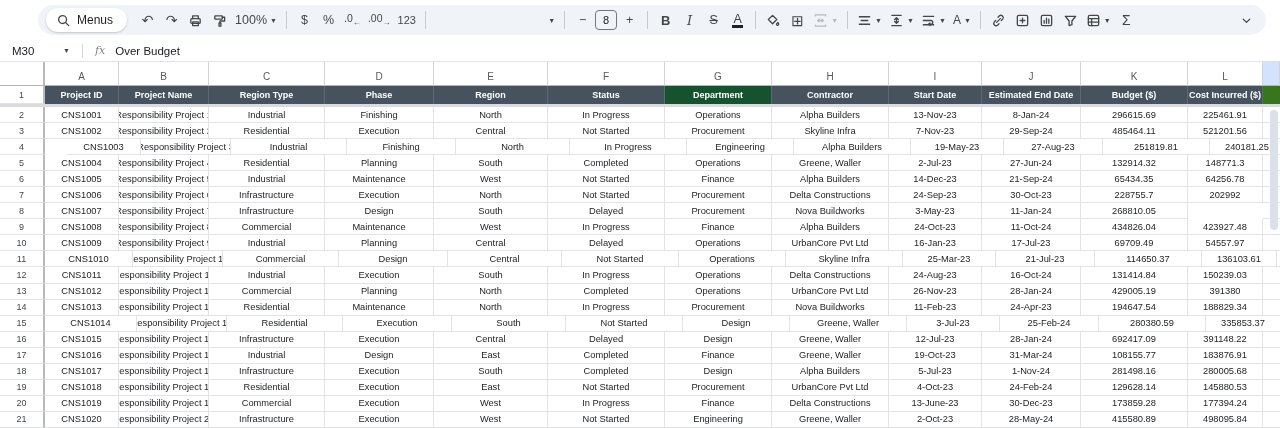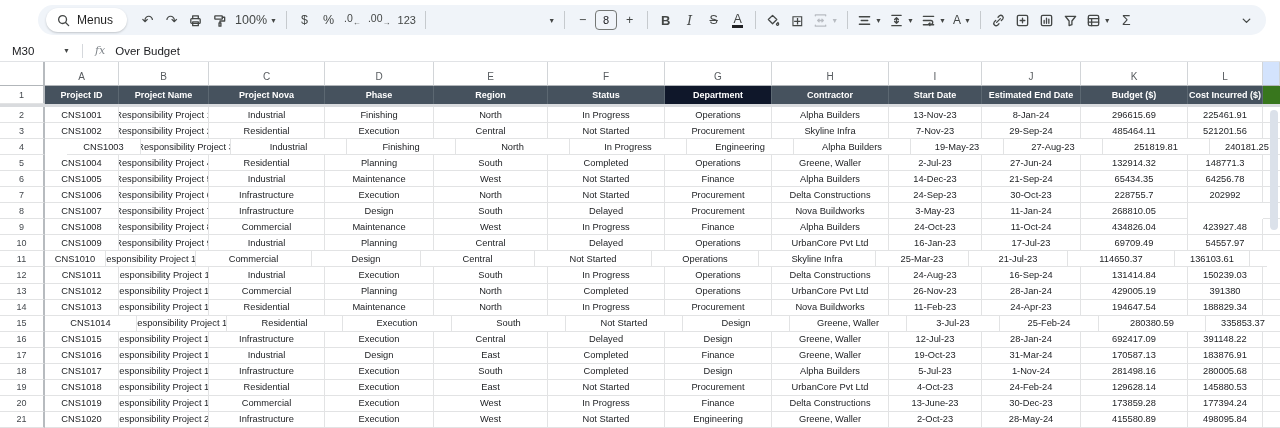--- a/index.html
+++ b/index.html
@@ -265,25 +265,25 @@
       <div class="cell" style="width: 93px; flex: 0 0 auto;">I</div>
       <div class="cell" style="width: 99px; flex: 0 0 auto;">J</div>
       <div class="cell" style="width: 107px; flex: 0 0 auto;">K</div>
       <div class="cell" style="width: 75px; flex: 0 0 auto;">L</div>
       <div class="cell sel-col" style="width: 17px; flex: 0 0 auto; background: rgb(211, 227, 253);"></div>
     </div>
   <div class="g-row header-row" id="header-row">
       <div class="gutter" style="width: 45px; flex: 0 0 auto;">1</div>
       <div class="cell" style="width: 74px; flex: 0 0 auto; background: rgb(70, 82, 94); color: rgb(255, 255, 255);">Project ID</div>
       <div class="cell" style="width: 90px; flex: 0 0 auto; background: rgb(70, 82, 94); color: rgb(255, 255, 255);">Project Name</div>
-      <div class="cell" style="width: 116px; flex: 0 0 auto; background: rgb(70, 82, 94); color: rgb(255, 255, 255);">Project Nova</div>
+      <div class="cell" style="width: 116px; flex: 0 0 auto; background: rgb(70, 82, 94); color: rgb(255, 255, 255);">Region Type</div>
       <div class="cell" style="width: 109px; flex: 0 0 auto; background: rgb(70, 82, 94); color: rgb(255, 255, 255);">Phase</div>
       <div class="cell" style="width: 114px; flex: 0 0 auto; background: rgb(70, 82, 94); color: rgb(255, 255, 255);">Region</div>
       <div class="cell" style="width: 117px; flex: 0 0 auto; background: rgb(70, 82, 94); color: rgb(255, 255, 255);">Status</div>
-      <div class="cell" style="width: 107px; flex: 0 0 auto; background: #0f172a; color: rgb(255, 255, 255);">Department</div>
+      <div class="cell" style="width: 107px; flex: 0 0 auto; background: #14532d; color: rgb(255, 255, 255);">Department</div>
       <div class="cell" style="width: 117px; flex: 0 0 auto; background: rgb(70, 82, 94); color: rgb(255, 255, 255);">Contractor</div>
       <div class="cell" style="width: 93px; flex: 0 0 auto; background: rgb(70, 82, 94); color: rgb(255, 255, 255);">Start Date</div>
       <div class="cell" style="width: 99px; flex: 0 0 auto; background: rgb(70, 82, 94); color: rgb(255, 255, 255);">Estimated End Date</div>
       <div class="cell" style="width: 107px; flex: 0 0 auto; background: rgb(70, 82, 94); color: rgb(255, 255, 255);">Budget ($)</div>
       <div class="cell" style="width: 75px; flex: 0 0 auto; background: rgb(70, 82, 94); color: rgb(255, 255, 255);">Cost Incurred ($)</div>
       <div class="cell" style="width: 17px; flex: 0 0 auto; background: rgb(56, 118, 29); border-right: none;"></div>
     </div>
   <div id="data-rows">
       <div class="g-row data-row">
         <div class="gutter" style="width: 45px; flex: 0 0 auto;">2</div>
@@ -424,21 +424,21 @@
         <div class="cell" style="width: 107px; flex: 0 0 auto;">Operations</div>
         <div class="cell" style="width: 117px; flex: 0 0 auto;">UrbanCore Pvt Ltd</div>
         <div class="cell" style="width: 93px; flex: 0 0 auto;">16-Jan-23</div>
         <div class="cell" style="width: 99px; flex: 0 0 auto;">17-Jul-23</div>
         <div class="cell" style="width: 107px; flex: 0 0 auto;">69709.49</div>
         <div class="cell" style="width: 75px; flex: 0 0 auto;">54557.97</div>
         <div class="cell" style="width: 17px; flex: 0 0 auto; border-right: none;"></div>
       </div>
       <div class="g-row data-row">
         <div class="gutter" style="width: 45px; flex: 0 0 auto;">11</div>
-        <div class="cell" style="width: 61px; flex: 0 0 auto;">CNS1010</div>
+        <div class="cell" style="width: 88px; flex: 0 0 auto;">CNS1010</div>
         <div class="cell" style="width: 90px; flex: 0 0 auto;">Responsibility Project 10</div>
         <div class="cell" style="width: 116px; flex: 0 0 auto;">Commercial</div>
         <div class="cell" style="width: 109px; flex: 0 0 auto;">Design</div>
         <div class="cell" style="width: 114px; flex: 0 0 auto;">Central</div>
         <div class="cell" style="width: 117px; flex: 0 0 auto;">Not Started</div>
         <div class="cell" style="width: 107px; flex: 0 0 auto;">Operations</div>
         <div class="cell" style="width: 117px; flex: 0 0 auto;">Skyline Infra</div>
         <div class="cell" style="width: 93px; flex: 0 0 auto;">25-Mar-23</div>
         <div class="cell" style="width: 99px; flex: 0 0 auto;">21-Jul-23</div>
         <div class="cell" style="width: 107px; flex: 0 0 auto;">114650.37</div>
@@ -449,21 +449,21 @@
         <div class="gutter" style="width: 45px; flex: 0 0 auto;">12</div>
         <div class="cell" style="width: 74px; flex: 0 0 auto;">CNS1011</div>
         <div class="cell" style="width: 90px; flex: 0 0 auto;">Responsibility Project 11</div>
         <div class="cell" style="width: 116px; flex: 0 0 auto;">Industrial</div>
         <div class="cell" style="width: 109px; flex: 0 0 auto;">Execution</div>
         <div class="cell" style="width: 114px; flex: 0 0 auto;">South</div>
         <div class="cell" style="width: 117px; flex: 0 0 auto;">In Progress</div>
         <div class="cell" style="width: 107px; flex: 0 0 auto;">Operations</div>
         <div class="cell" style="width: 117px; flex: 0 0 auto;">Delta Constructions</div>
         <div class="cell" style="width: 93px; flex: 0 0 auto;">24-Aug-23</div>
-        <div class="cell" style="width: 99px; flex: 0 0 auto;">16-Sep-24</div>
+        <div class="cell" style="width: 99px; flex: 0 0 auto;">16-Oct-24</div>
         <div class="cell" style="width: 107px; flex: 0 0 auto;">131414.84</div>
         <div class="cell" style="width: 75px; flex: 0 0 auto;">150239.03</div>
         <div class="cell" style="width: 17px; flex: 0 0 auto; border-right: none;"></div>
       </div>
       <div class="g-row data-row">
         <div class="gutter" style="width: 45px; flex: 0 0 auto;">13</div>
         <div class="cell" style="width: 74px; flex: 0 0 auto;">CNS1012</div>
         <div class="cell" style="width: 90px; flex: 0 0 auto;">Responsibility Project 12</div>
         <div class="cell" style="width: 116px; flex: 0 0 auto;">Commercial</div>
         <div class="cell" style="width: 109px; flex: 0 0 auto;">Planning</div>
@@ -530,21 +530,21 @@
         <div class="cell" style="width: 74px; flex: 0 0 auto;">CNS1016</div>
         <div class="cell" style="width: 90px; flex: 0 0 auto;">Responsibility Project 16</div>
         <div class="cell" style="width: 116px; flex: 0 0 auto;">Industrial</div>
         <div class="cell" style="width: 109px; flex: 0 0 auto;">Design</div>
         <div class="cell" style="width: 114px; flex: 0 0 auto;">East</div>
         <div class="cell" style="width: 117px; flex: 0 0 auto;">Completed</div>
         <div class="cell" style="width: 107px; flex: 0 0 auto;">Finance</div>
         <div class="cell" style="width: 117px; flex: 0 0 auto;">Greene, Waller</div>
         <div class="cell" style="width: 93px; flex: 0 0 auto;">19-Oct-23</div>
         <div class="cell" style="width: 99px; flex: 0 0 auto;">31-Mar-24</div>
-        <div class="cell" style="width: 107px; flex: 0 0 auto;">170587.13</div>
+        <div class="cell" style="width: 107px; flex: 0 0 auto;">108155.77</div>
         <div class="cell" style="width: 75px; flex: 0 0 auto;">183876.91</div>
         <div class="cell" style="width: 17px; flex: 0 0 auto; border-right: none;"></div>
       </div>
       <div class="g-row data-row">
         <div class="gutter" style="width: 45px; flex: 0 0 auto;">18</div>
         <div class="cell" style="width: 74px; flex: 0 0 auto;">CNS1017</div>
         <div class="cell" style="width: 90px; flex: 0 0 auto;">Responsibility Project 17</div>
         <div class="cell" style="width: 116px; flex: 0 0 auto;">Infrastructure</div>
         <div class="cell" style="width: 109px; flex: 0 0 auto;">Execution</div>
         <div class="cell" style="width: 114px; flex: 0 0 auto;">South</div>

